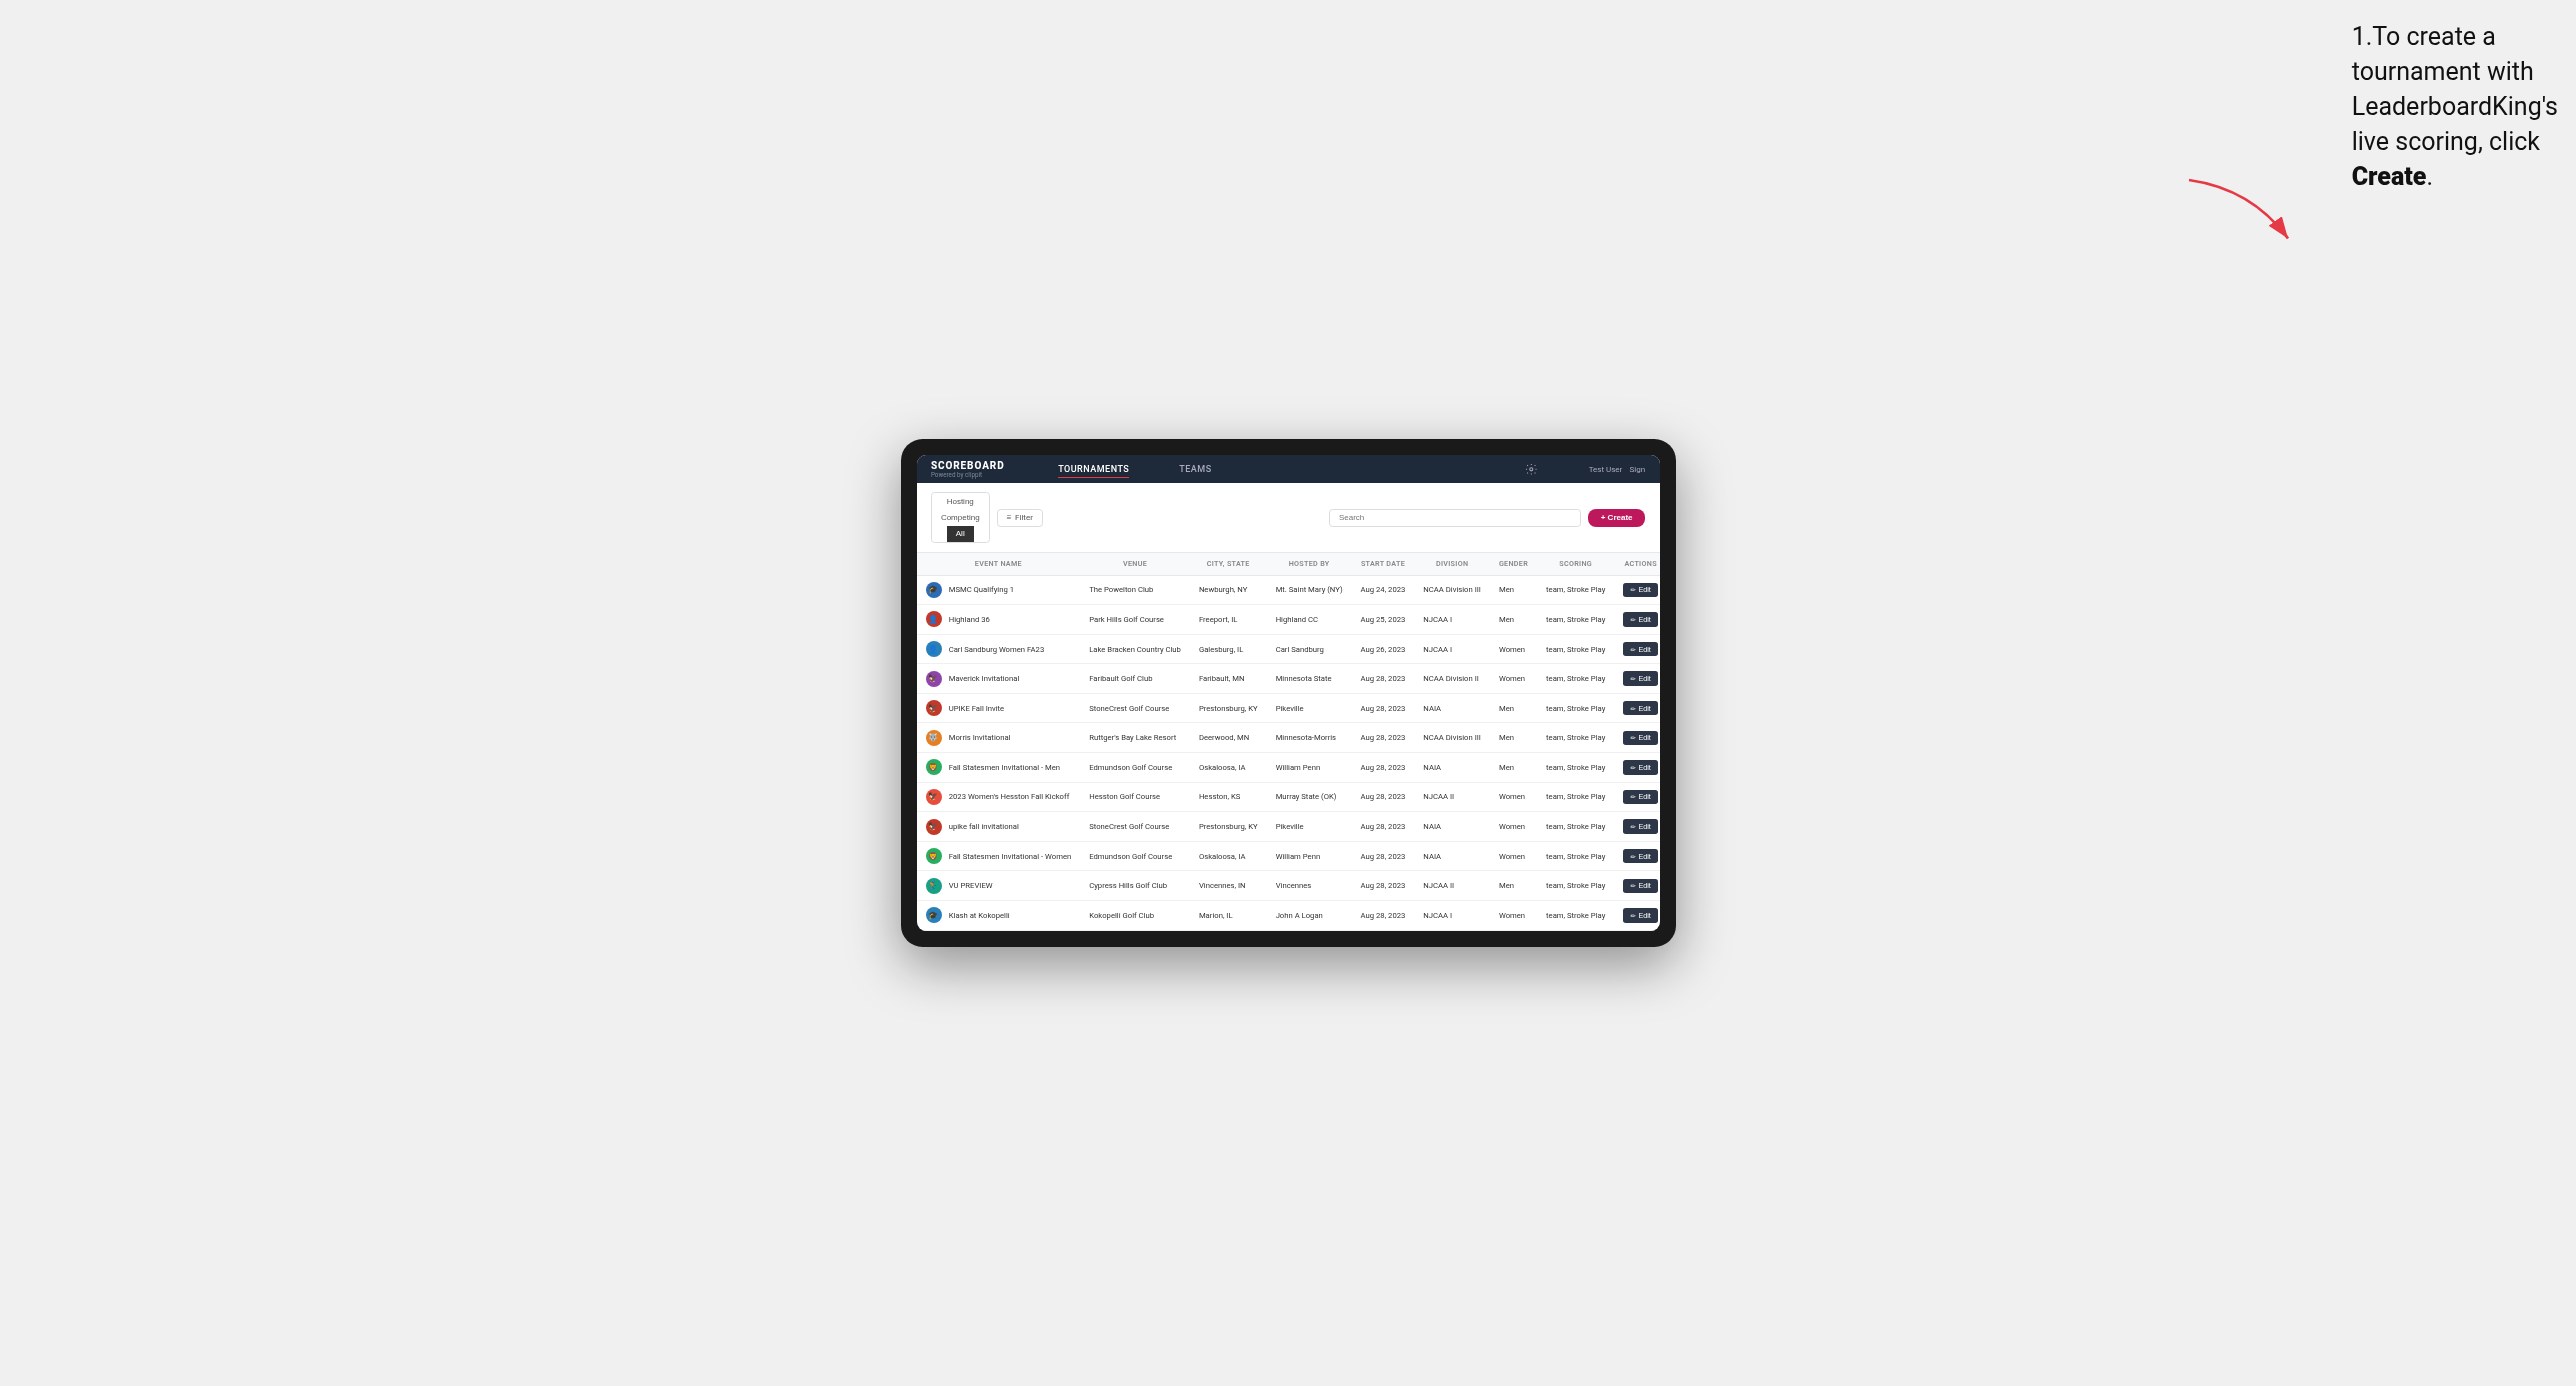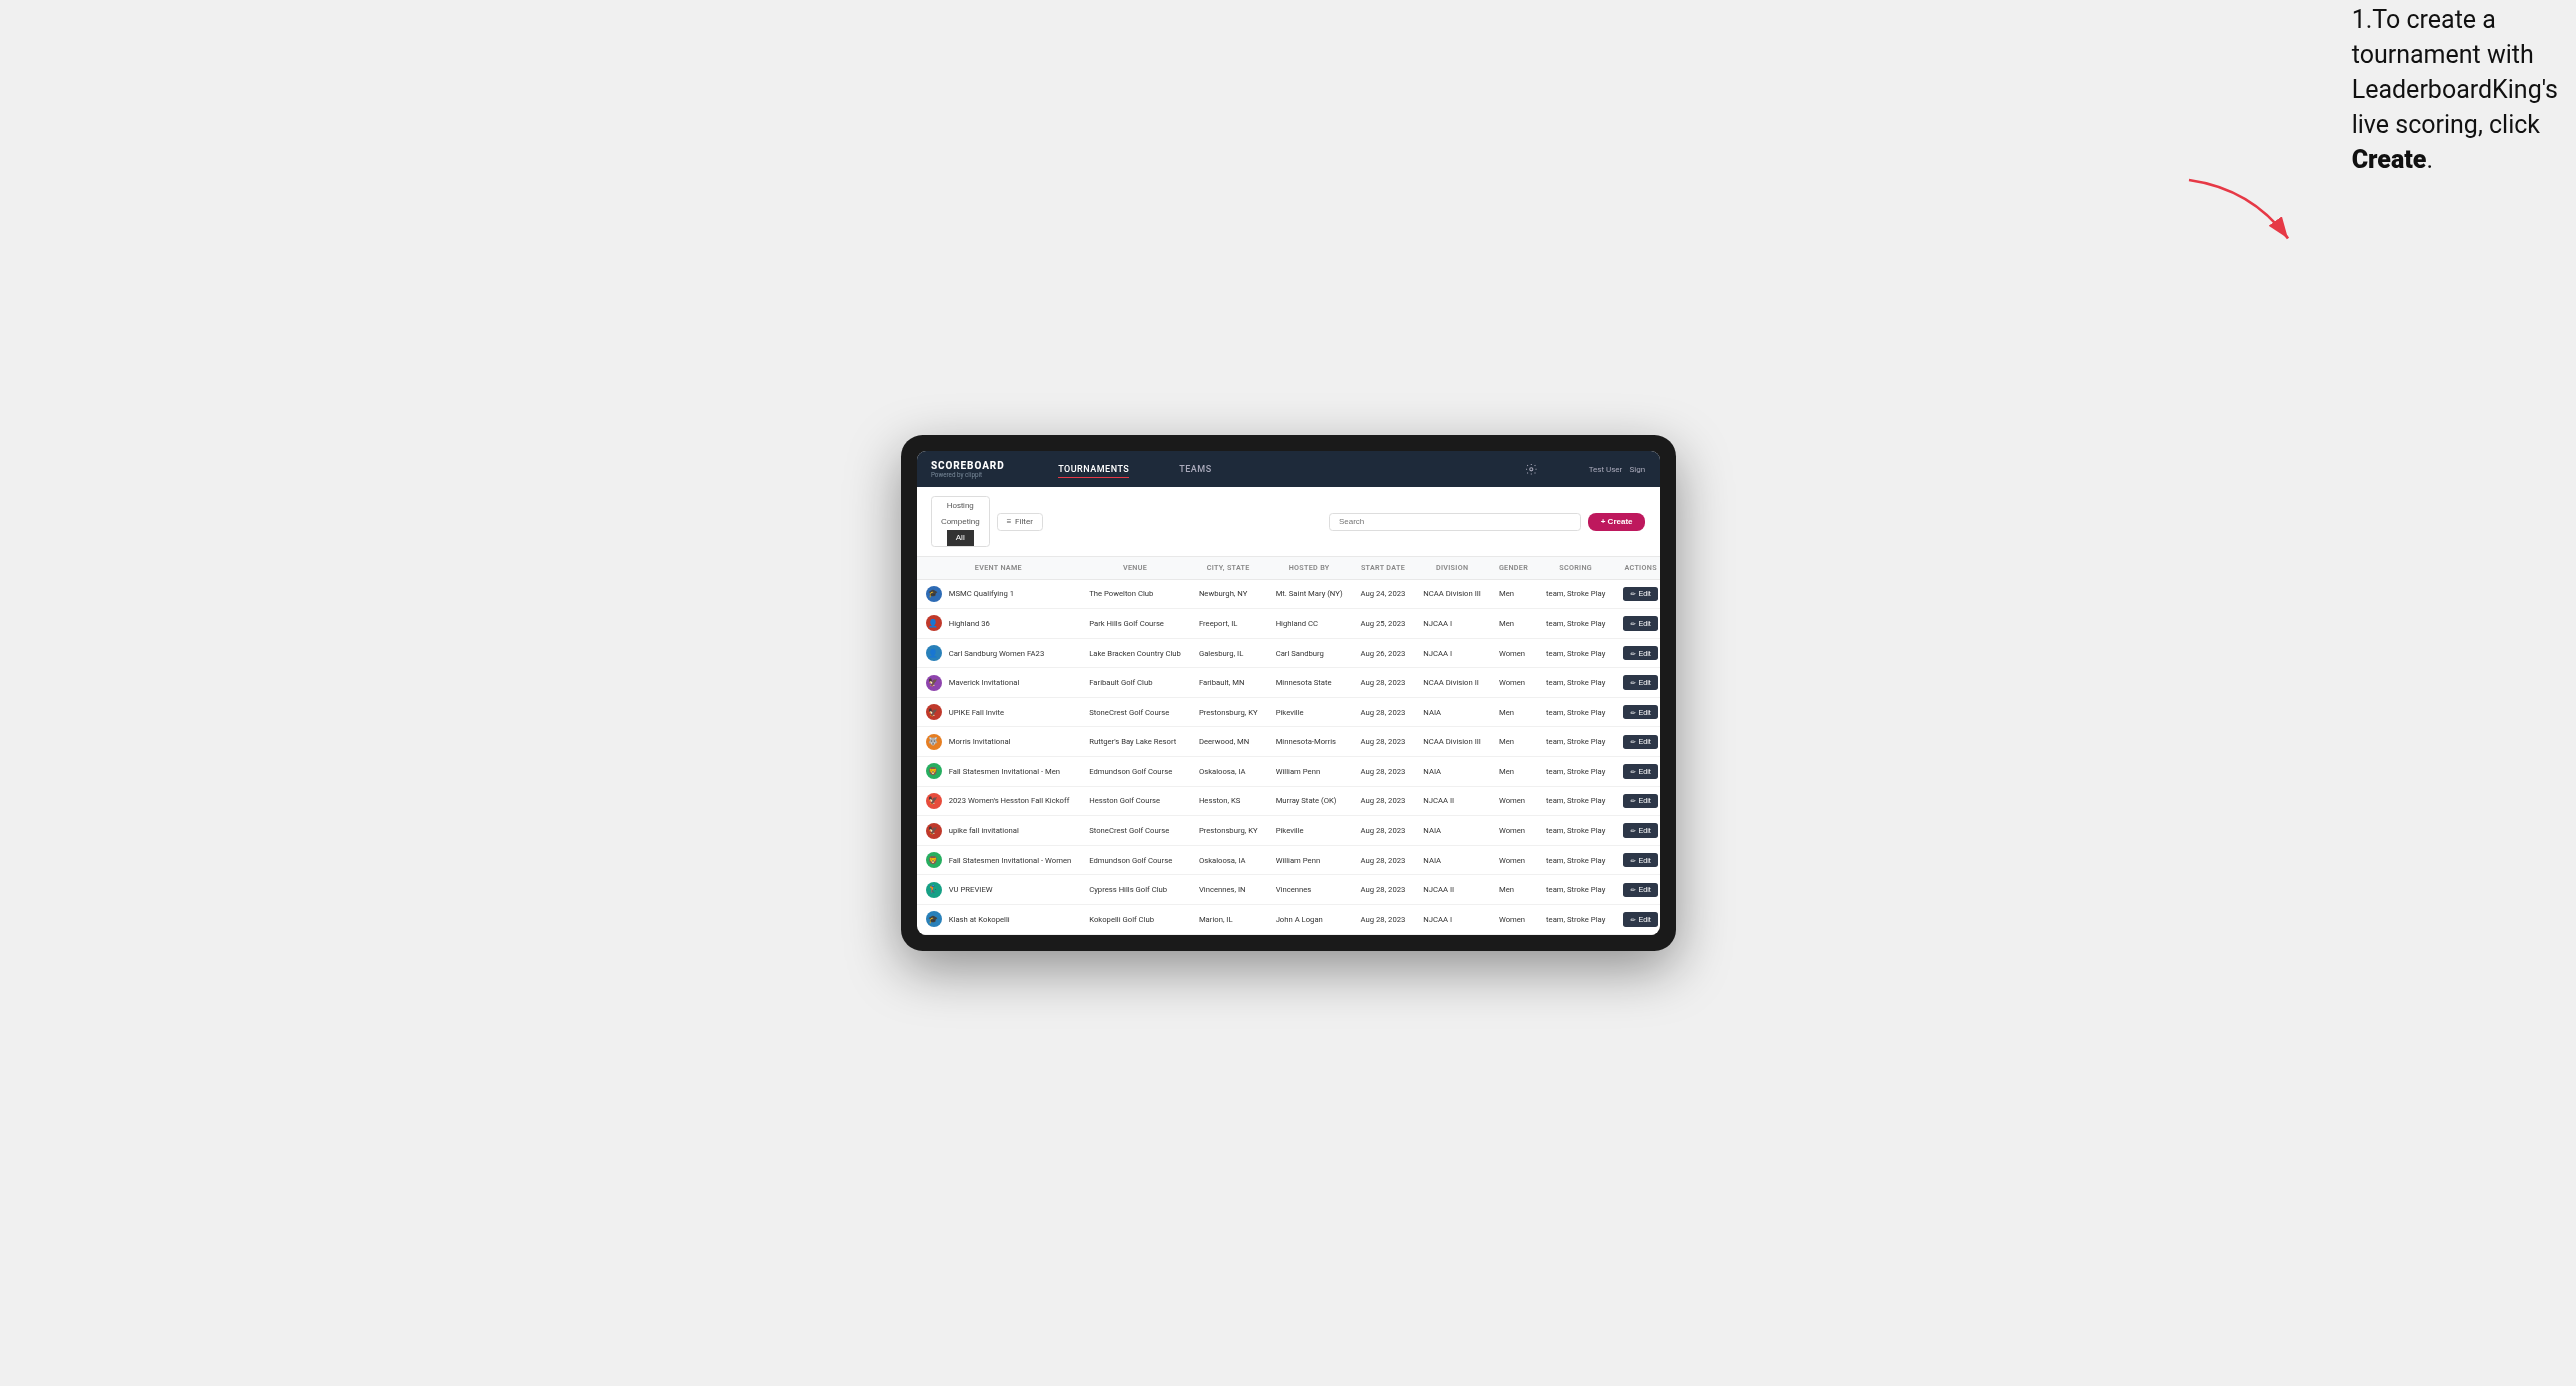--- a/index.html
+++ b/index.html
@@ -9,21 +9,21 @@
       display: flex;
       align-items: center;
       justify-content: center;
       min-height: 100vh;
       padding: 36px;
       position: relative;
     }
 
     .annotation {
       position: absolute;
-      top: 2px;
+      top: 19px;
       right: 18px;
       font-size: 25px;
       line-height: 1.4;
       max-width: 288px;
       color: #111;
     }
     .annotation strong { font-weight: 900; }
 
     .tablet {
       width: 775px;
@@ -40,21 +40,21 @@
       overflow: hidden;
       width: 100%;
     }
 
     
     .app-header {
       display: flex;
       align-items: center;
       background: #1e2a3a;
       padding: 7.2px 14.4px;
-      height: 36px;
+      height: 28px;
     }
     .app-logo {
       display: flex;
       flex-direction: column;
       margin-right: 21.6px;
     }
     .app-logo .scoreboard-text {
       color: #fff;
       font-size: 10px;
       font-weight: 800;

